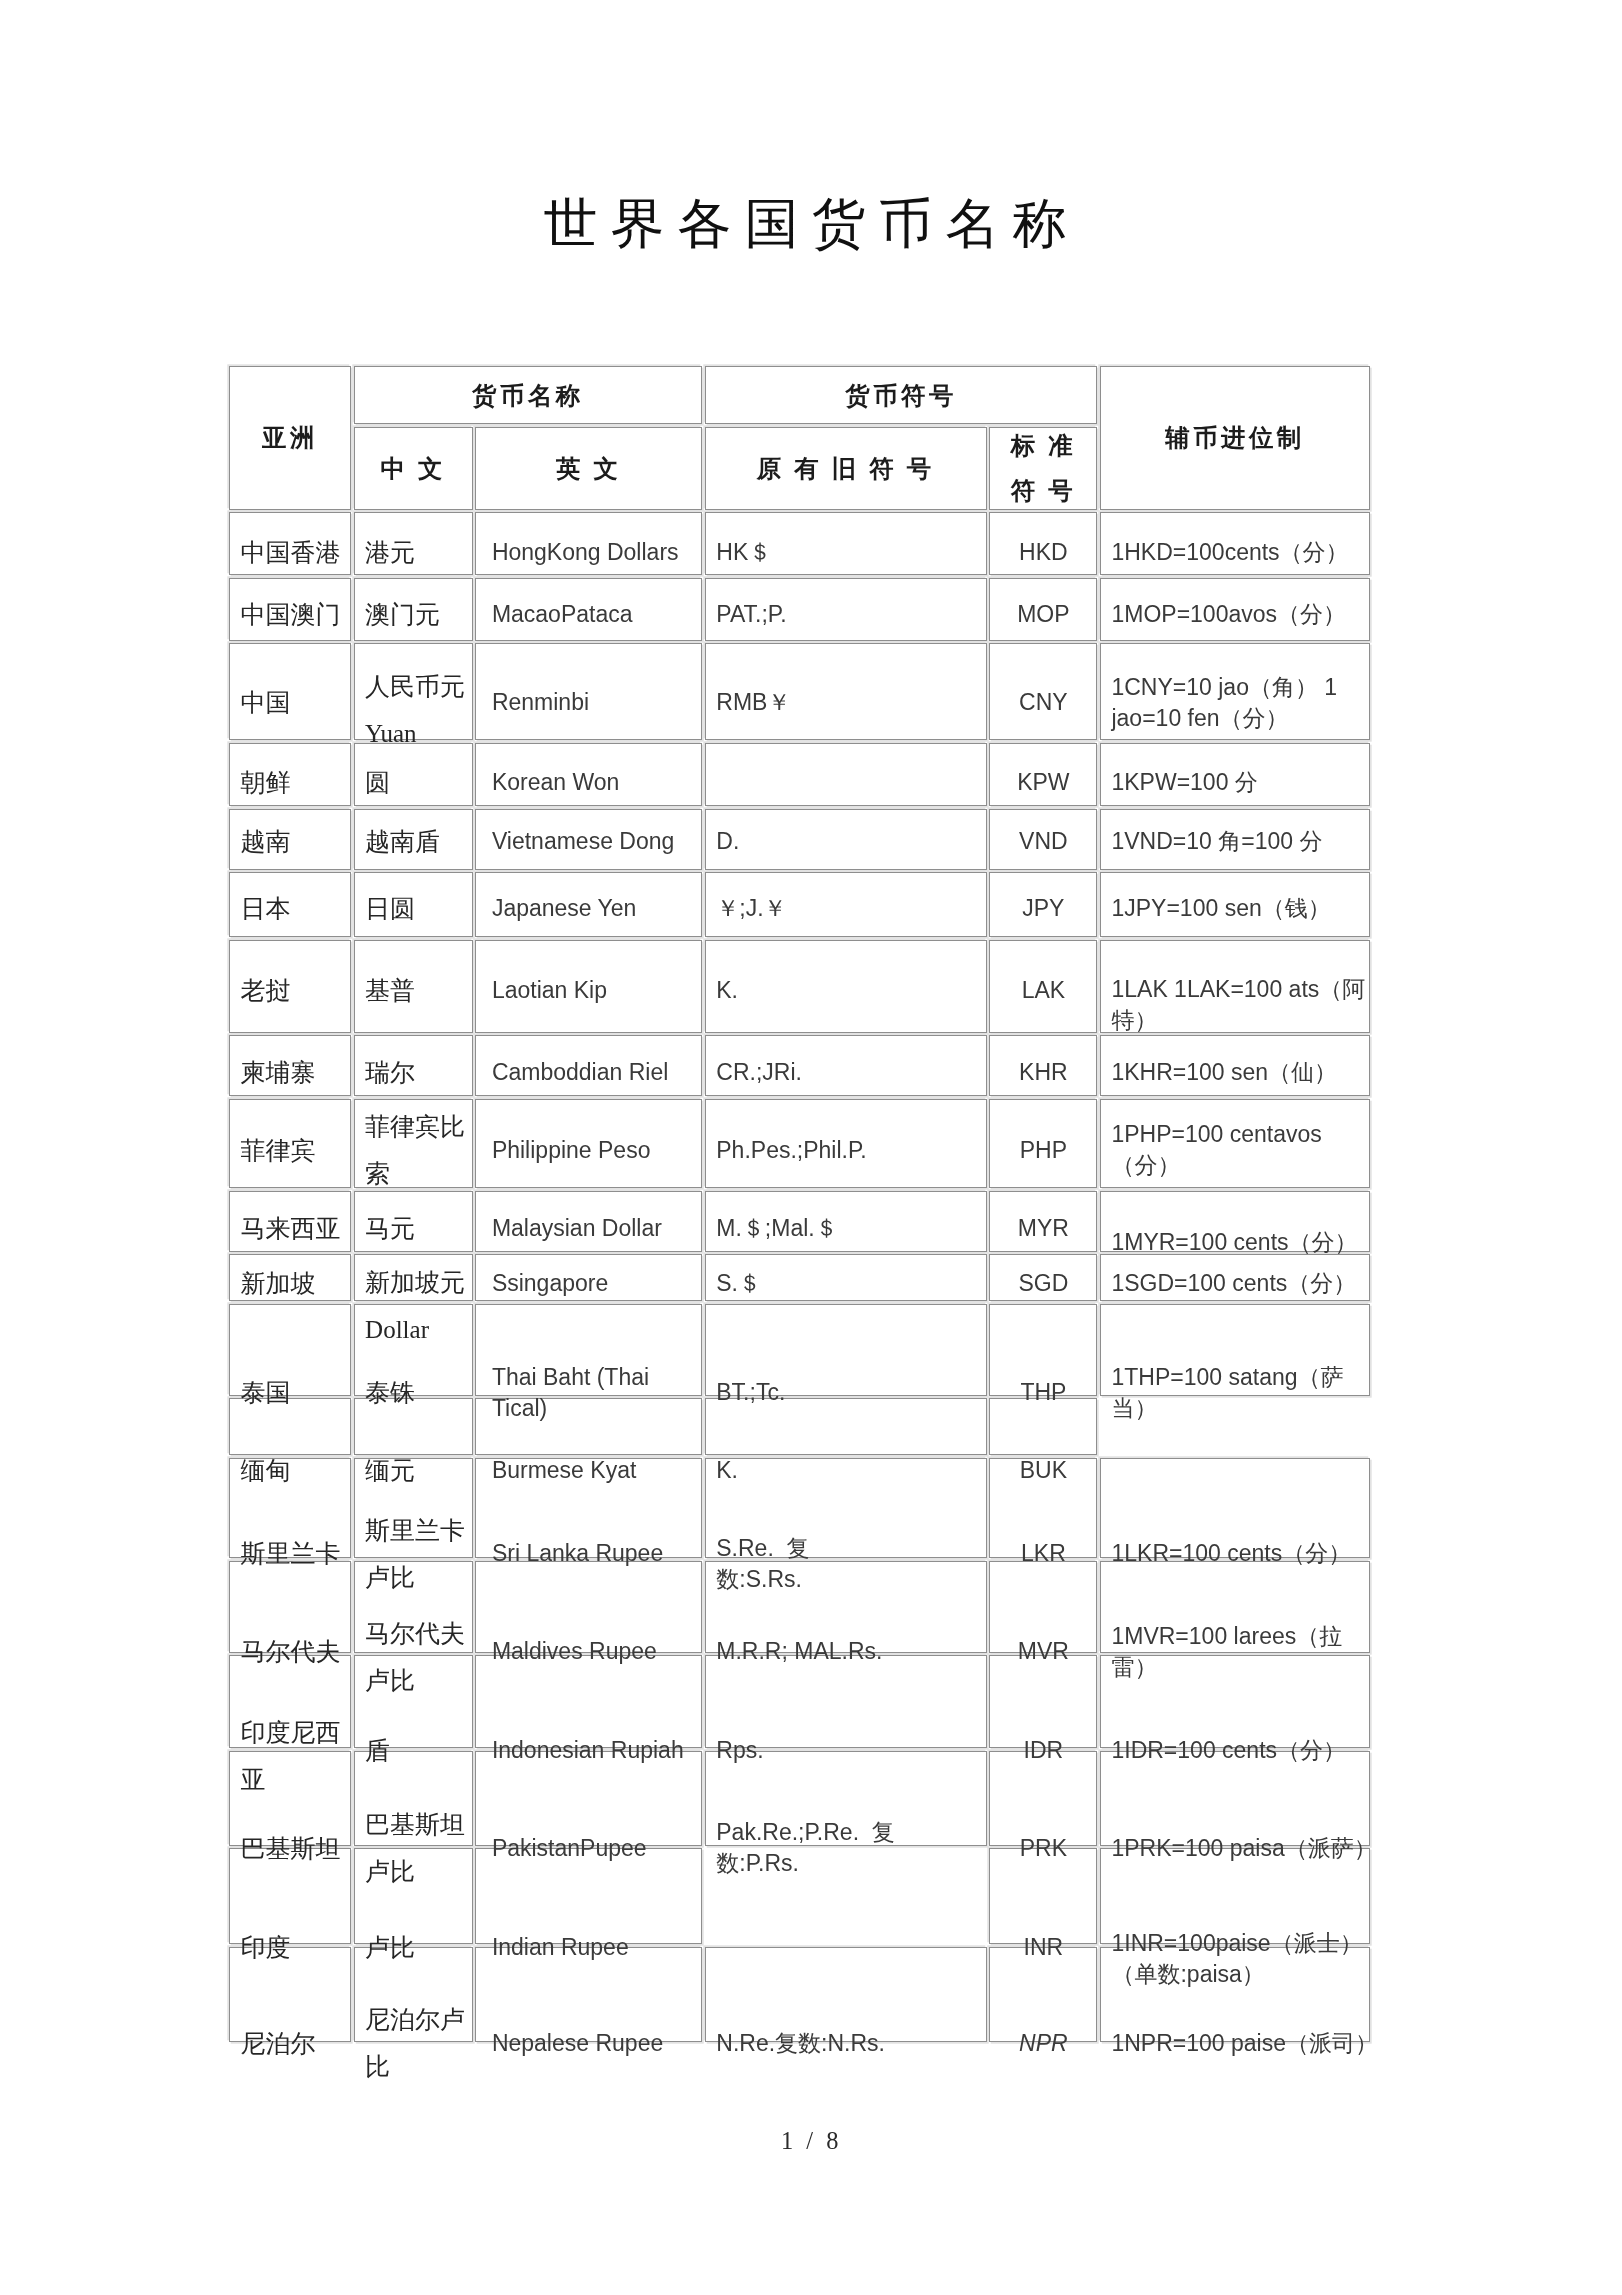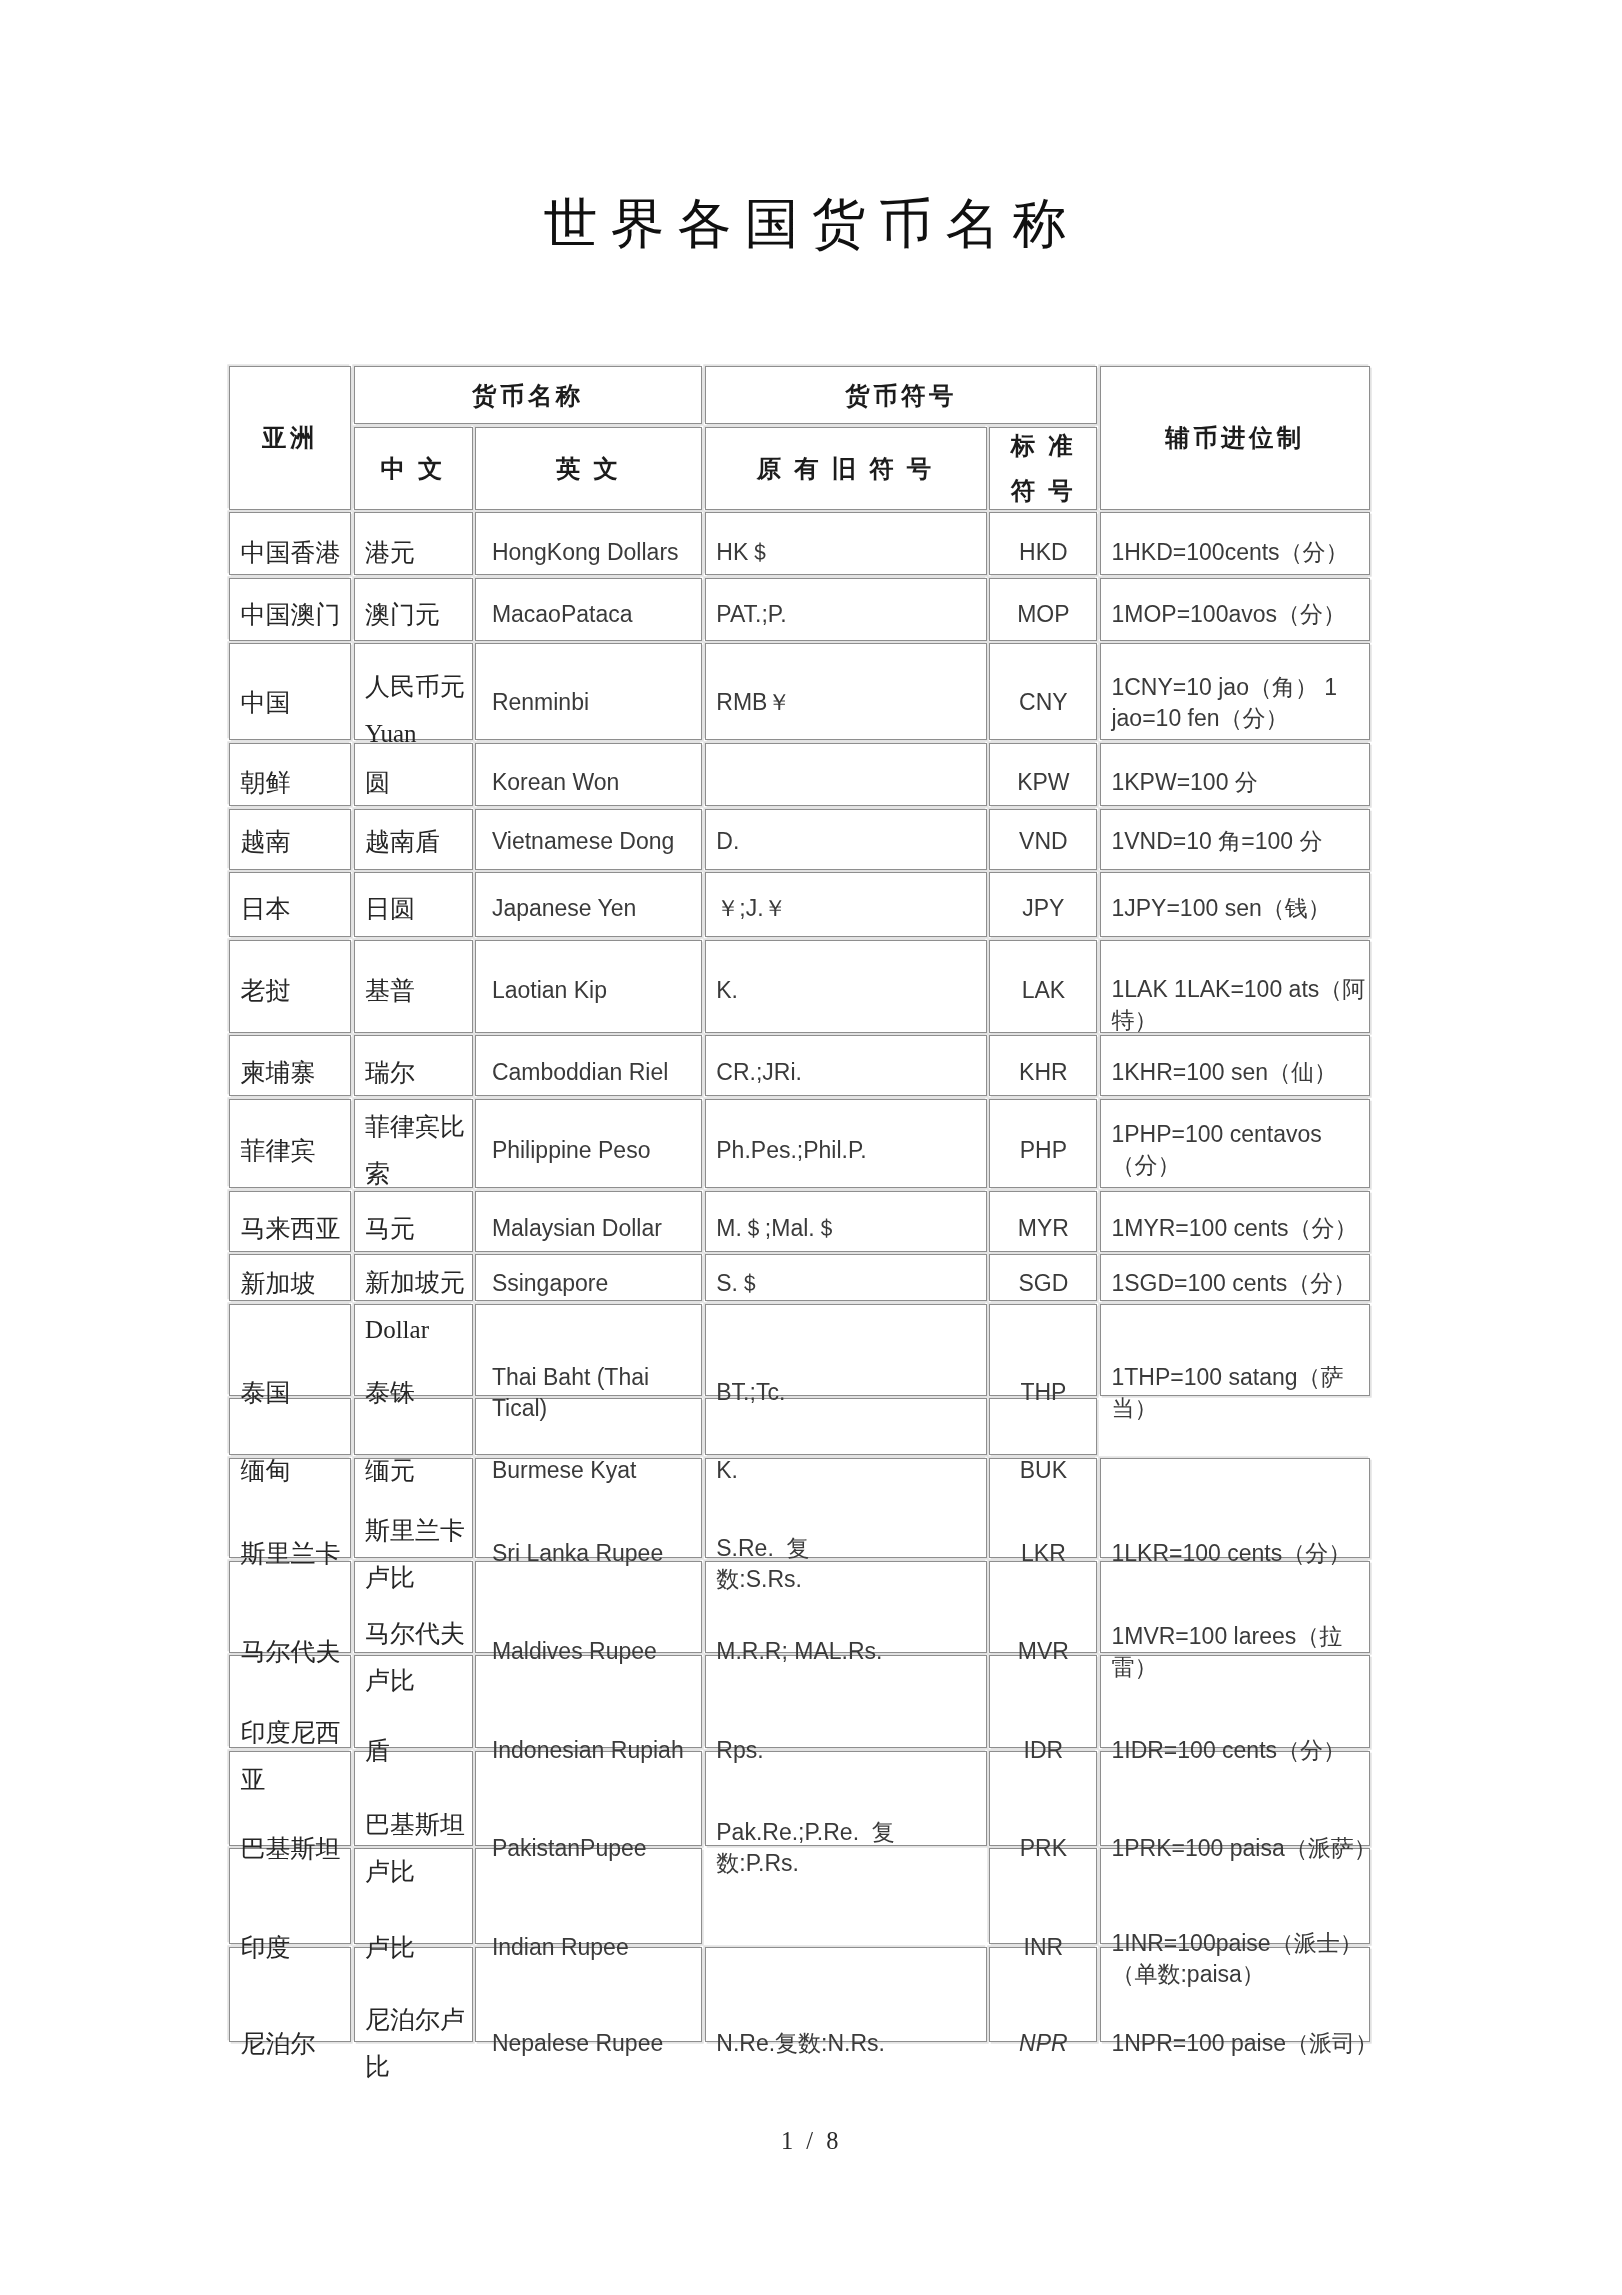--- a/index.html
+++ b/index.html
@@ -295,21 +295,21 @@
       </div>
       <div class="cell c2" style="grid-area: 12 / 3;">
         <span class="txt" style="--dy: 7px;">Malaysian Dollar</span>
       </div>
       <div class="cell c3" style="grid-area: 12 / 4;">
         <span class="txt" style="--dy: 7px;">M.＄;Mal.＄</span>
       </div>
       <div class="cell c4" style="grid-area: 12 / 5;">
         <span class="txt" style="--dy: 7px;">MYR</span>
       </div>
-      <div class="cell c5" style="grid-area: 12 / 6;">
+      <div class="cell c5" style="grid-area: 12 / 6; align-items: flex-end;">
         <span class="txt" style="--dy: 7px;">1MYR=100 cents（分）</span>
       </div>
       <div class="cell c0" style="grid-area: 13 / 1;">
         <span class="txt" style="--dy: 6.1px;">新加坡</span>
       </div>
       <div class="cell c1" style="grid-area: 13 / 2;">
         <span class="txt" style="--dy: 28px;">新加坡元
 Dollar</span>
       </div>
       <div class="cell c2" style="grid-area: 13 / 3;">

